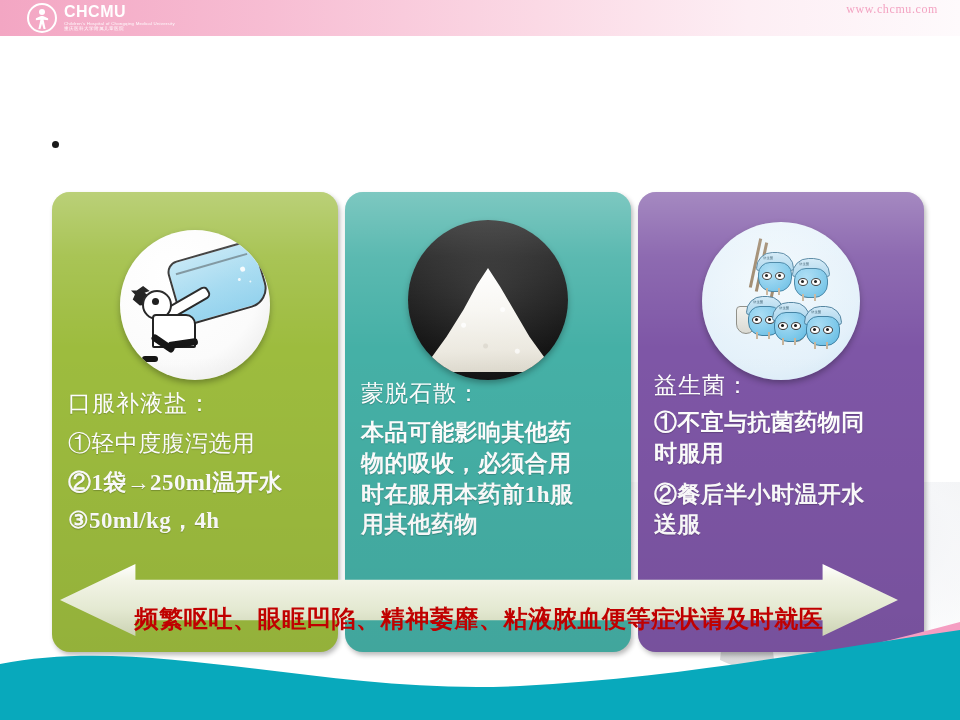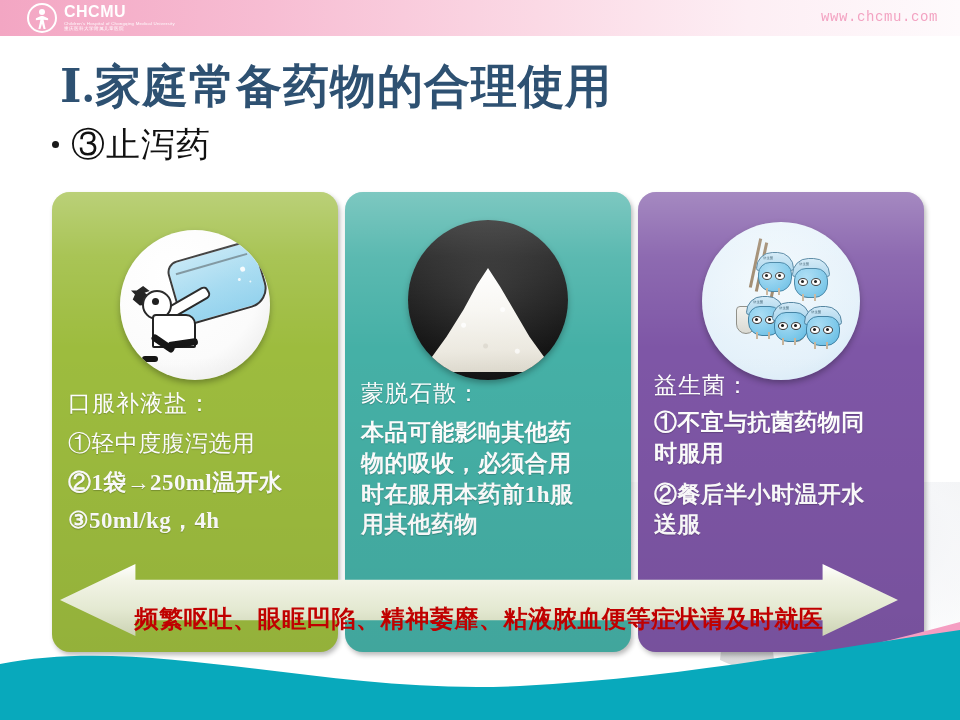--- a/index.html
+++ b/index.html
@@ -51,23 +51,23 @@
   }
   .logo-sub{
     font-family:"Liberation Sans","DejaVu Sans",sans-serif;
     font-size:4.4px;color:#ffffff;letter-spacing:.2px;margin-top:2px;opacity:.95;
   }
   .logo-sub2{
     font-family:"Liberation Sans","DejaVu Sans",sans-serif;
     font-size:4.6px;color:#ffffff;letter-spacing:.4px;margin-top:1px;opacity:.95;
   }
   .site-url{
-    position:absolute;right:22px;top:9px;
-    font-family:Liberation Mono, monospace;
-    font-size:14px;color:#f3a3c2;letter-spacing:.6px;
+    position:absolute;right:22px;top:2px;
+    font-family:Liberation Serif, serif;
+    font-size:12px;color:#f3a3c2;letter-spacing:.6px;
   }
 
   
   .title{
     position:absolute;left:60px;top:56px;width:760px;
     font-size:46px;font-weight:bold;color:#2e5172;letter-spacing:1px;
     white-space:nowrap;
   }
   .subtitle-row{
     position:absolute;left:52px;top:122px;display:flex;align-items:flex-start;gap:12px;
@@ -256,24 +256,22 @@
       </div>
       <div class="logo-text">
         <div class="logo-main">CHCMU</div>
         <div class="logo-sub">Children's Hospital of Chongqing Medical University</div>
         <div class="logo-sub2">重庆医科大学附属儿童医院</div>
       </div>
     </div>
     <div class="site-url">www.chcmu.com</div>
   </div>
 
-  <div class="title">Ⅰ.家庭常备药物的合理使用</div>
   <div class="subtitle-row">
     <div class="bullet-dot"></div>
-    <div class="subtitle">③止泻药</div>
   </div>
 
   <div class="cards">
 
     <div class="card" id="card-0">
       <div class="card-photo" id="photo-0">
         <div class="jug"></div>
         <div class="person-arm"></div>
         <div class="person-hair"></div>
         <div class="person-head"></div>

